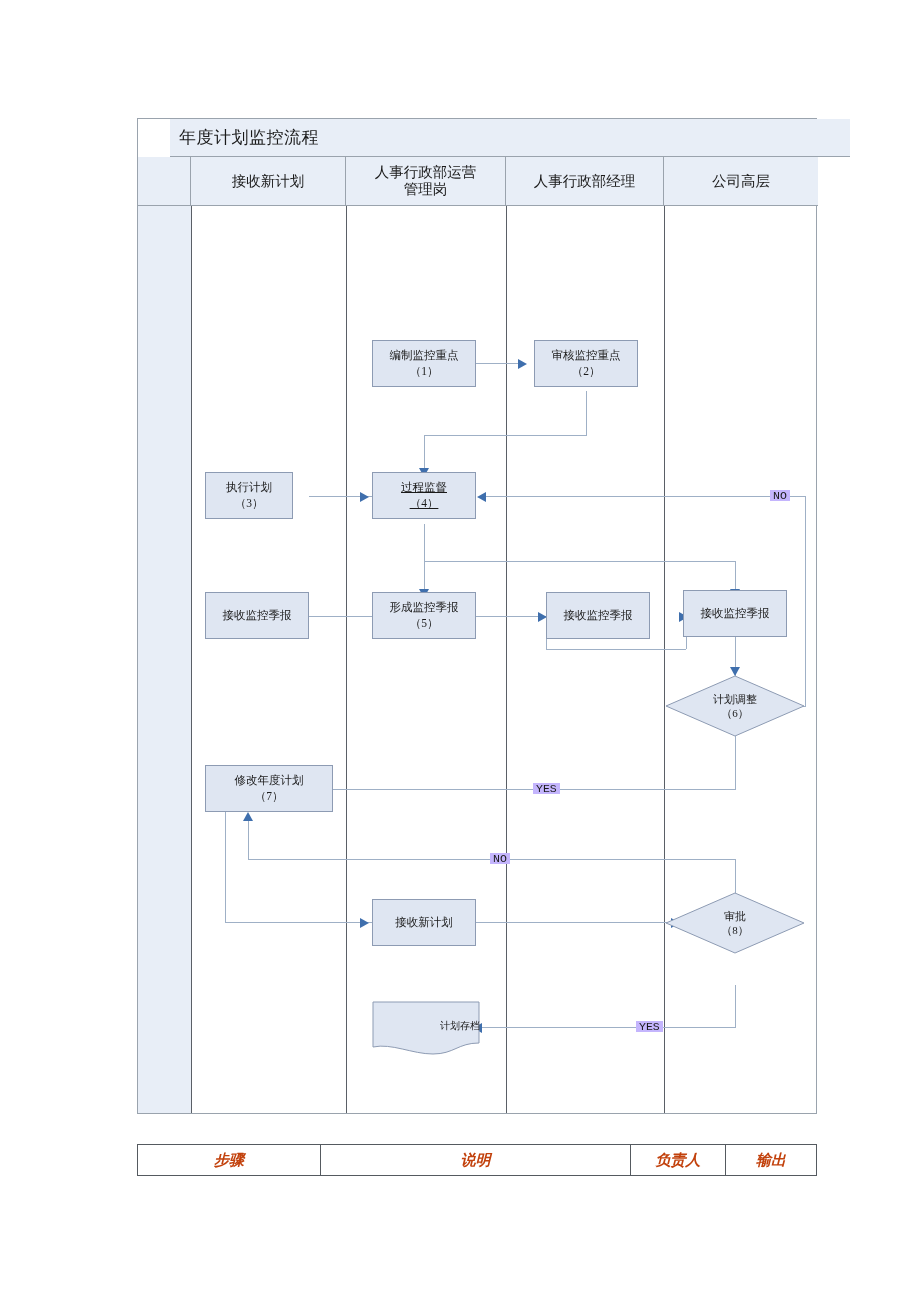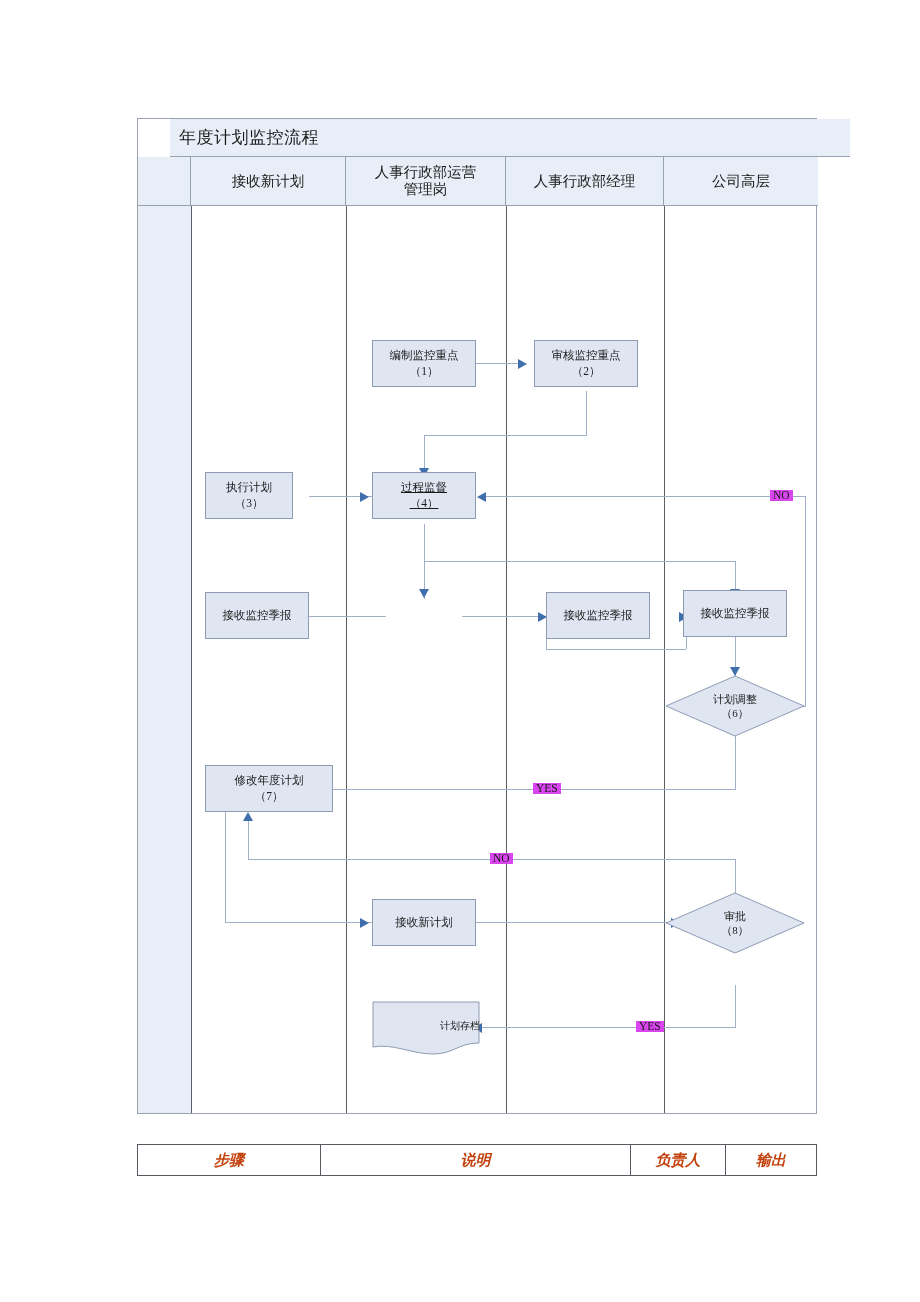--- a/index.html
+++ b/index.html
@@ -179,23 +179,23 @@
     border-top: 9px solid #3f6fad;
   }
   .arrow-up {
     border-left: 5px solid transparent;
     border-right: 5px solid transparent;
     border-bottom: 9px solid #3f6fad;
   }
   .edge-label {
     position: absolute;
     font-size: 11.5px;
-    font-family: Liberation Serif, serif;
-    color: #1a1a1a;
-    background: #d946ef;
+    font-family: Liberation Mono, monospace;
+    color: #1a1a1a;
+    background: #c4b5fd;
     padding: 0 3px;
     line-height: 11px;
   }
 
   
   #legend-table {
     position: absolute;
     left: 137px;
     top: 1144px;
     width: 680px;
@@ -319,20 +319,22 @@
 （2）</div>
 
     <div class="node" style="left:67px; top:266px; width:88px; height:47px;">执行计划
 （3）</div>
 
     <div class="node" style="left:234px; top:266px; width:104px; height:47px;text-decoration:underline;">过程监督
 （4）</div>
 
     <div class="node" style="left:67px; top:386px; width:104px; height:47px;">接收监控季报</div>
 
+    <div class="node" style="left:234px; top:386px; width:104px; height:47px;">形成监控季报
+（5）</div>
 
     <div class="node" style="left:408px; top:386px; width:104px; height:47px;">接收监控季报</div>
 
     <div class="node" style="left:545px; top:384px; width:104px; height:47px;">接收监控季报</div>
 
     <div class="node-diamond" style="left:527px; top:469px; width:140px; height:62px;">
       <svg width="140" height="62" viewBox="0 0 140 62">
         <polygon points="70,1 139,31 70,61 1,31" fill="#dfe6f2" stroke="#8d9bb3" stroke-width="1"></polygon>
       </svg>
       <span class="dia-label" style="white-space:pre-line">计划调整

